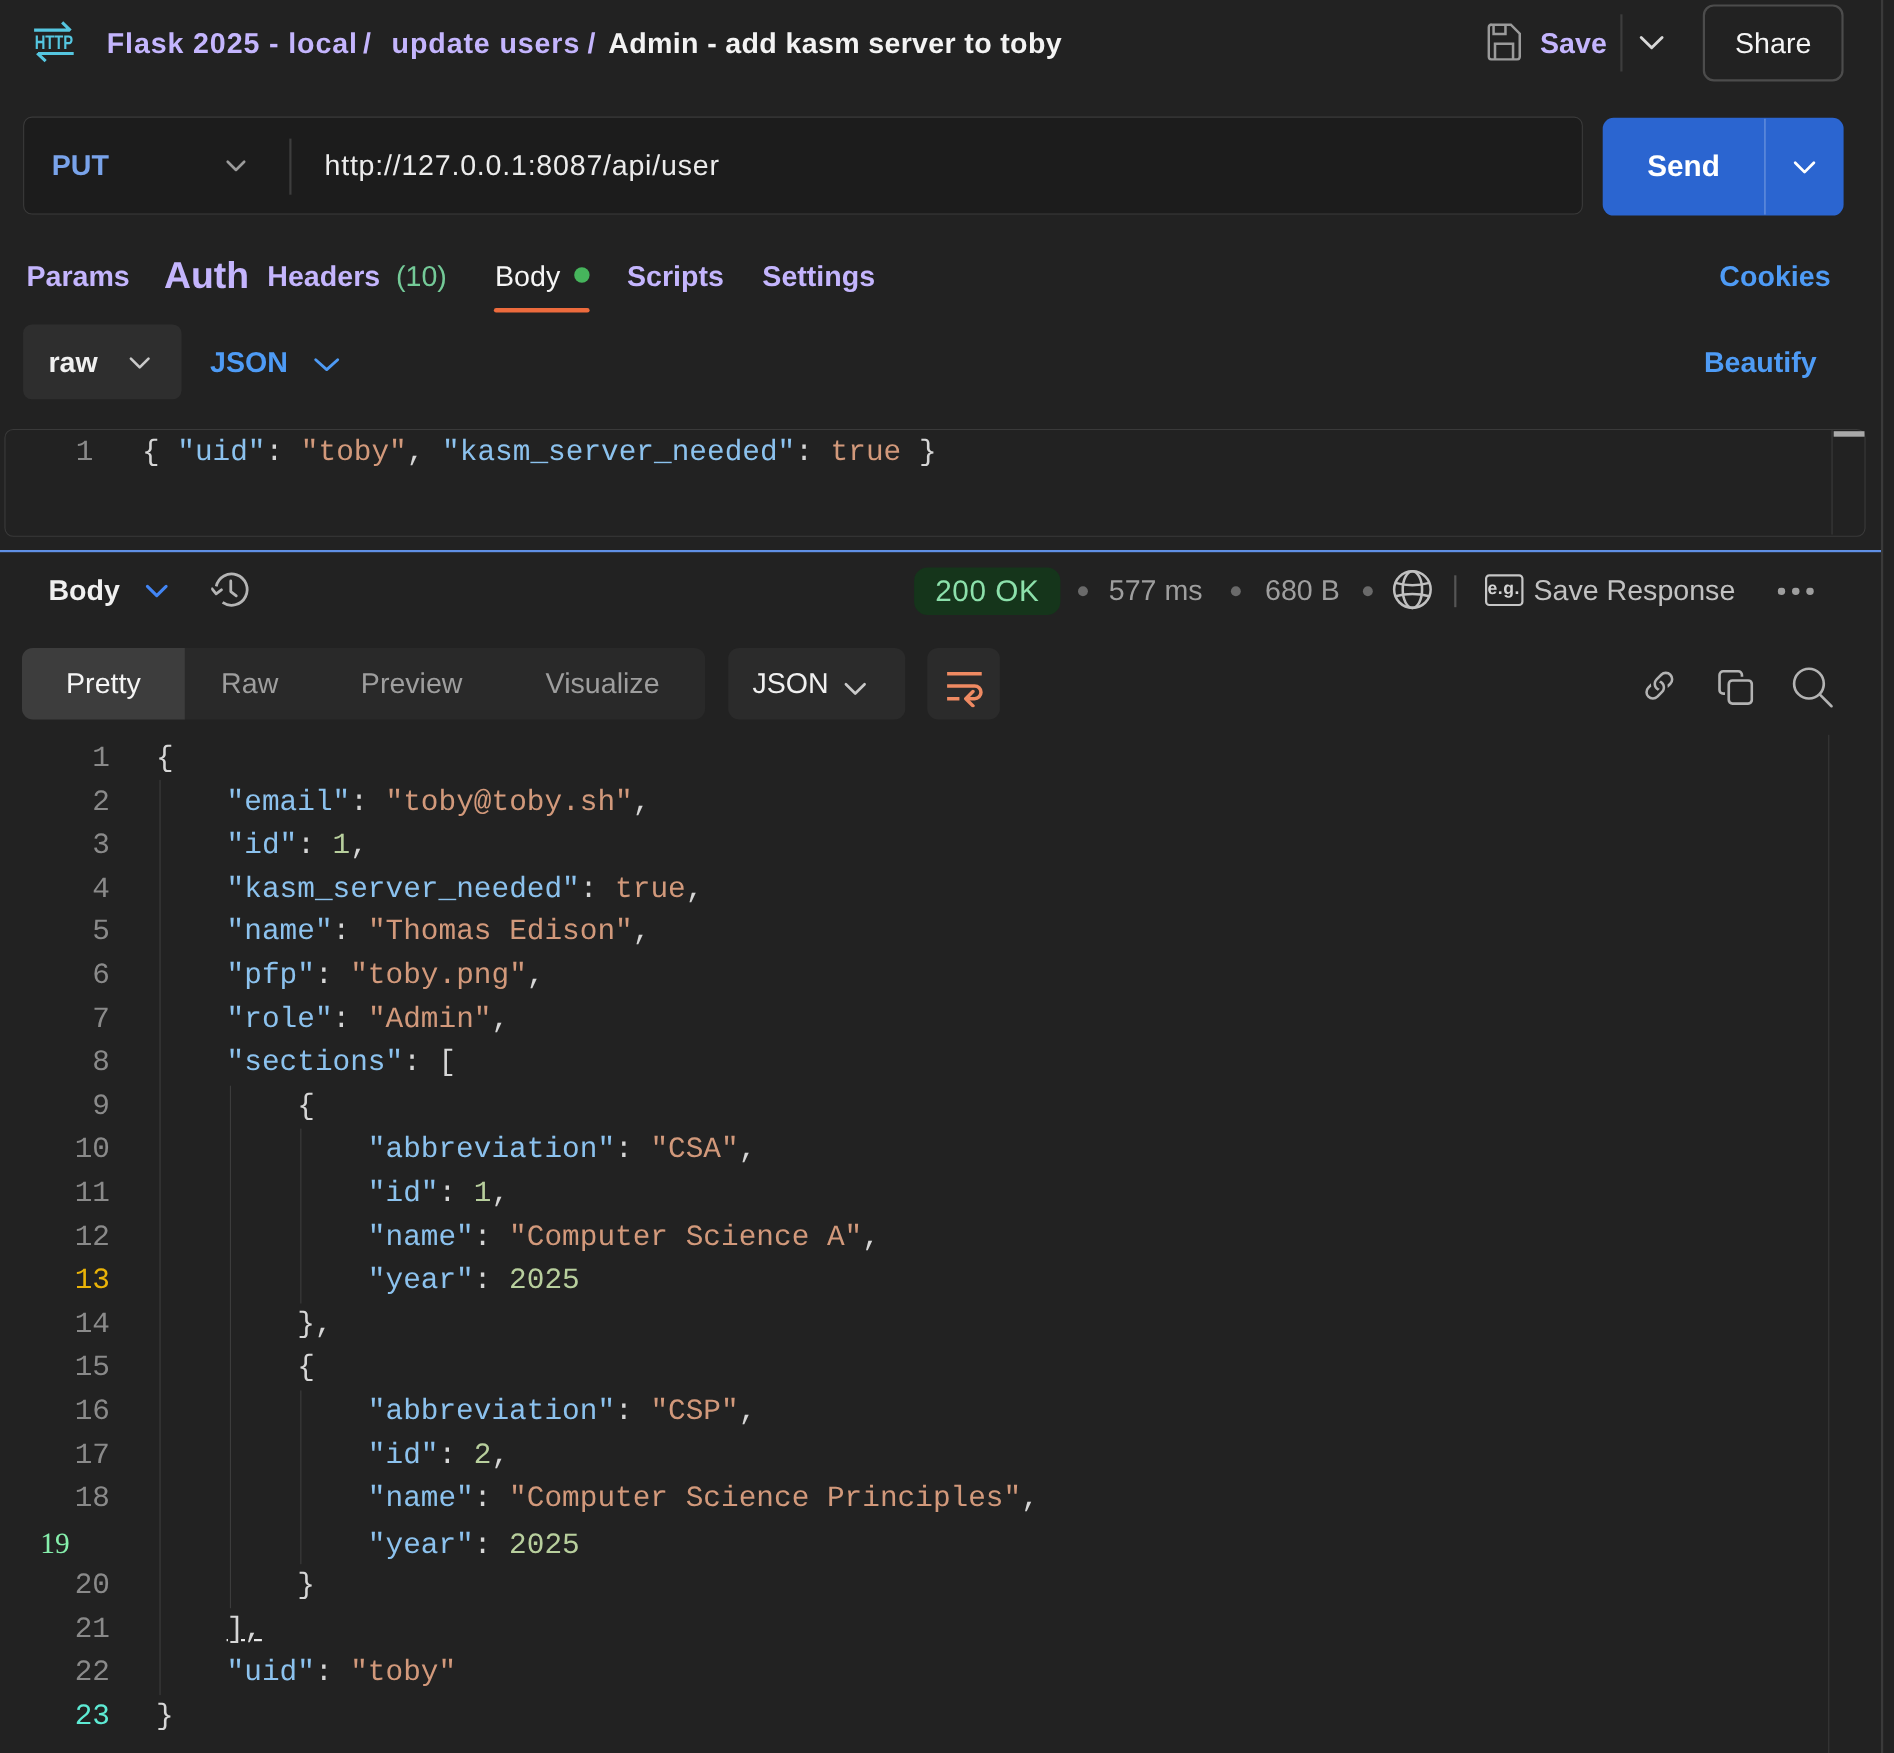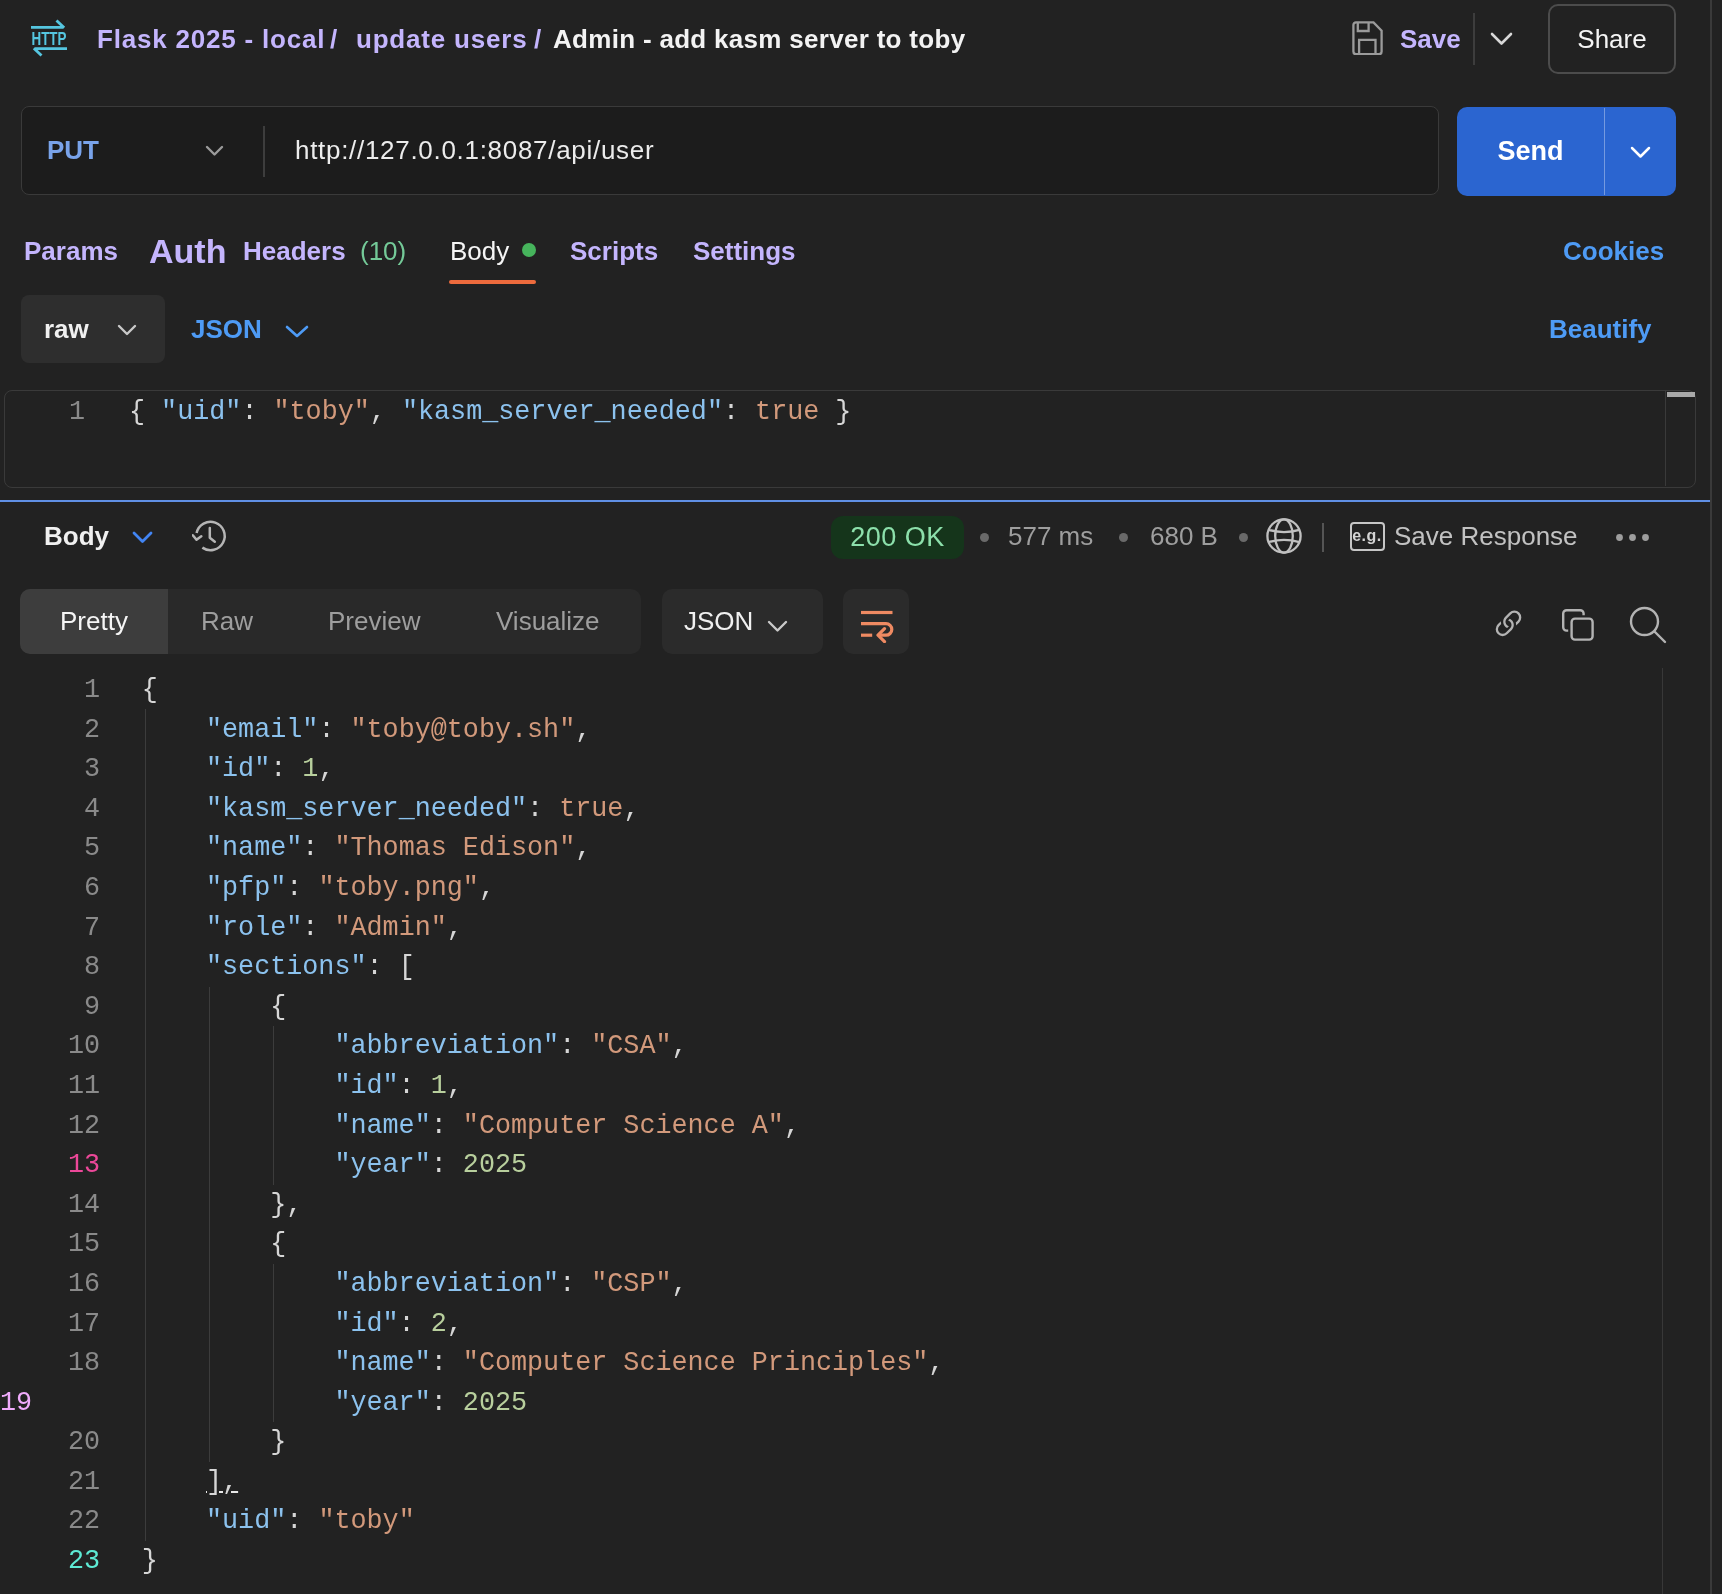--- a/index.html
+++ b/index.html
@@ -163,27 +163,27 @@
       <div style="height:39.6px; white-space:pre;"><span style="display:inline-block; width:100px; text-align:right; color:#8a8a8a;">3</span><span style="display:inline-block; width:106px;"></span><span class="k">"id"</span><span class="p">: </span><span class="n">1</span><span class="p">,</span></div>
       <div style="height:39.6px; white-space:pre;"><span style="display:inline-block; width:100px; text-align:right; color:#8a8a8a;">4</span><span style="display:inline-block; width:106px;"></span><span class="k">"kasm_server_needed"</span><span class="p">: </span><span class="s">true</span><span class="p">,</span></div>
       <div style="height:39.6px; white-space:pre;"><span style="display:inline-block; width:100px; text-align:right; color:#8a8a8a;">5</span><span style="display:inline-block; width:106px;"></span><span class="k">"name"</span><span class="p">: </span><span class="s">"Thomas Edison"</span><span class="p">,</span></div>
       <div style="height:39.6px; white-space:pre;"><span style="display:inline-block; width:100px; text-align:right; color:#8a8a8a;">6</span><span style="display:inline-block; width:106px;"></span><span class="k">"pfp"</span><span class="p">: </span><span class="s">"toby.png"</span><span class="p">,</span></div>
       <div style="height:39.6px; white-space:pre;"><span style="display:inline-block; width:100px; text-align:right; color:#8a8a8a;">7</span><span style="display:inline-block; width:106px;"></span><span class="k">"role"</span><span class="p">: </span><span class="s">"Admin"</span><span class="p">,</span></div>
       <div style="height:39.6px; white-space:pre;"><span style="display:inline-block; width:100px; text-align:right; color:#8a8a8a;">8</span><span style="display:inline-block; width:106px;"></span><span class="k">"sections"</span><span class="p">: [</span></div>
       <div style="height:39.6px; white-space:pre;"><span style="display:inline-block; width:100px; text-align:right; color:#8a8a8a;">9</span><span style="display:inline-block; width:170.2px;"></span><span class="p">{</span></div>
       <div style="height:39.6px; white-space:pre;"><span style="display:inline-block; width:100px; text-align:right; color:#8a8a8a;">10</span><span style="display:inline-block; width:234.40000000000003px;"></span><span class="k">"abbreviation"</span><span class="p">: </span><span class="s">"CSA"</span><span class="p">,</span></div>
       <div style="height:39.6px; white-space:pre;"><span style="display:inline-block; width:100px; text-align:right; color:#8a8a8a;">11</span><span style="display:inline-block; width:234.40000000000003px;"></span><span class="k">"id"</span><span class="p">: </span><span class="n">1</span><span class="p">,</span></div>
       <div style="height:39.6px; white-space:pre;"><span style="display:inline-block; width:100px; text-align:right; color:#8a8a8a;">12</span><span style="display:inline-block; width:234.40000000000003px;"></span><span class="k">"name"</span><span class="p">: </span><span class="s">"Computer Science A"</span><span class="p">,</span></div>
-      <div style="height:39.6px; white-space:pre;"><span style="display:inline-block; width:100px; text-align:right; color:#ec4899;">13</span><span style="display:inline-block; width:234.40000000000003px;"></span><span class="k">"year"</span><span class="p">: </span><span class="n">2025</span></div>
+      <div style="height:39.6px; white-space:pre;"><span style="display:inline-block; width:100px; text-align:right; color:#eab308;">13</span><span style="display:inline-block; width:234.40000000000003px;"></span><span class="k">"year"</span><span class="p">: </span><span class="n">2025</span></div>
       <div style="height:39.6px; white-space:pre;"><span style="display:inline-block; width:100px; text-align:right; color:#8a8a8a;">14</span><span style="display:inline-block; width:170.2px;"></span><span class="p">},</span></div>
       <div style="height:39.6px; white-space:pre;"><span style="display:inline-block; width:100px; text-align:right; color:#8a8a8a;">15</span><span style="display:inline-block; width:170.2px;"></span><span class="p">{</span></div>
       <div style="height:39.6px; white-space:pre;"><span style="display:inline-block; width:100px; text-align:right; color:#8a8a8a;">16</span><span style="display:inline-block; width:234.40000000000003px;"></span><span class="k">"abbreviation"</span><span class="p">: </span><span class="s">"CSP"</span><span class="p">,</span></div>
       <div style="height:39.6px; white-space:pre;"><span style="display:inline-block; width:100px; text-align:right; color:#8a8a8a;">17</span><span style="display:inline-block; width:234.40000000000003px;"></span><span class="k">"id"</span><span class="p">: </span><span class="n">2</span><span class="p">,</span></div>
       <div style="height:39.6px; white-space:pre;"><span style="display:inline-block; width:100px; text-align:right; color:#8a8a8a;">18</span><span style="display:inline-block; width:234.40000000000003px;"></span><span class="k">"name"</span><span class="p">: </span><span class="s">"Computer Science Principles"</span><span class="p">,</span></div>
-      <div style="height:39.6px; white-space:pre;"><span style="display:inline-block; width:100px; text-align:left; color:#f0abfc;">19</span><span style="display:inline-block; width:234.40000000000003px;"></span><span class="k">"year"</span><span class="p">: </span><span class="n">2025</span></div>
+      <div style="height:39.6px; white-space:pre;"><span style="display:inline-block; width:100px; text-align:center; color:#86efac;font-family:Liberation Serif, serif;">19</span><span style="display:inline-block; width:234.40000000000003px;"></span><span class="k">"year"</span><span class="p">: </span><span class="n">2025</span></div>
       <div style="height:39.6px; white-space:pre;"><span style="display:inline-block; width:100px; text-align:right; color:#8a8a8a;">20</span><span style="display:inline-block; width:170.2px;"></span><span class="p">}</span></div>
       <div style="height:39.6px; white-space:pre;text-decoration:underline;"><span style="display:inline-block; width:100px; text-align:right; color:#8a8a8a;">21</span><span style="display:inline-block; width:106px;"></span><span class="p">],</span></div>
       <div style="height:39.6px; white-space:pre;"><span style="display:inline-block; width:100px; text-align:right; color:#8a8a8a;">22</span><span style="display:inline-block; width:106px;"></span><span class="k">"uid"</span><span class="p">: </span><span class="s">"toby"</span></div>
       <div style="height:39.6px; white-space:pre;"><span style="display:inline-block; width:100px; text-align:right; color:#5eead4;">23</span><span style="display:inline-block; width:41.8px;"></span><span class="p">}</span></div>
     </div>
 
   <div class="abs" style="left:145px; top:709.4px; width:1px; height:831.6px; background:#3c3c3c;"></div>
   <div class="abs" style="left:208.8px; top:986.6px; width:1px; height:475.2px; background:#3c3c3c;"></div>
   <div class="abs" style="left:272.8px; top:1026.2px; width:1px; height:158.4px; background:#3c3c3c;"></div>
   <div class="abs" style="left:272.8px; top:1263.8px; width:1px; height:158.4px; background:#3c3c3c;"></div>

